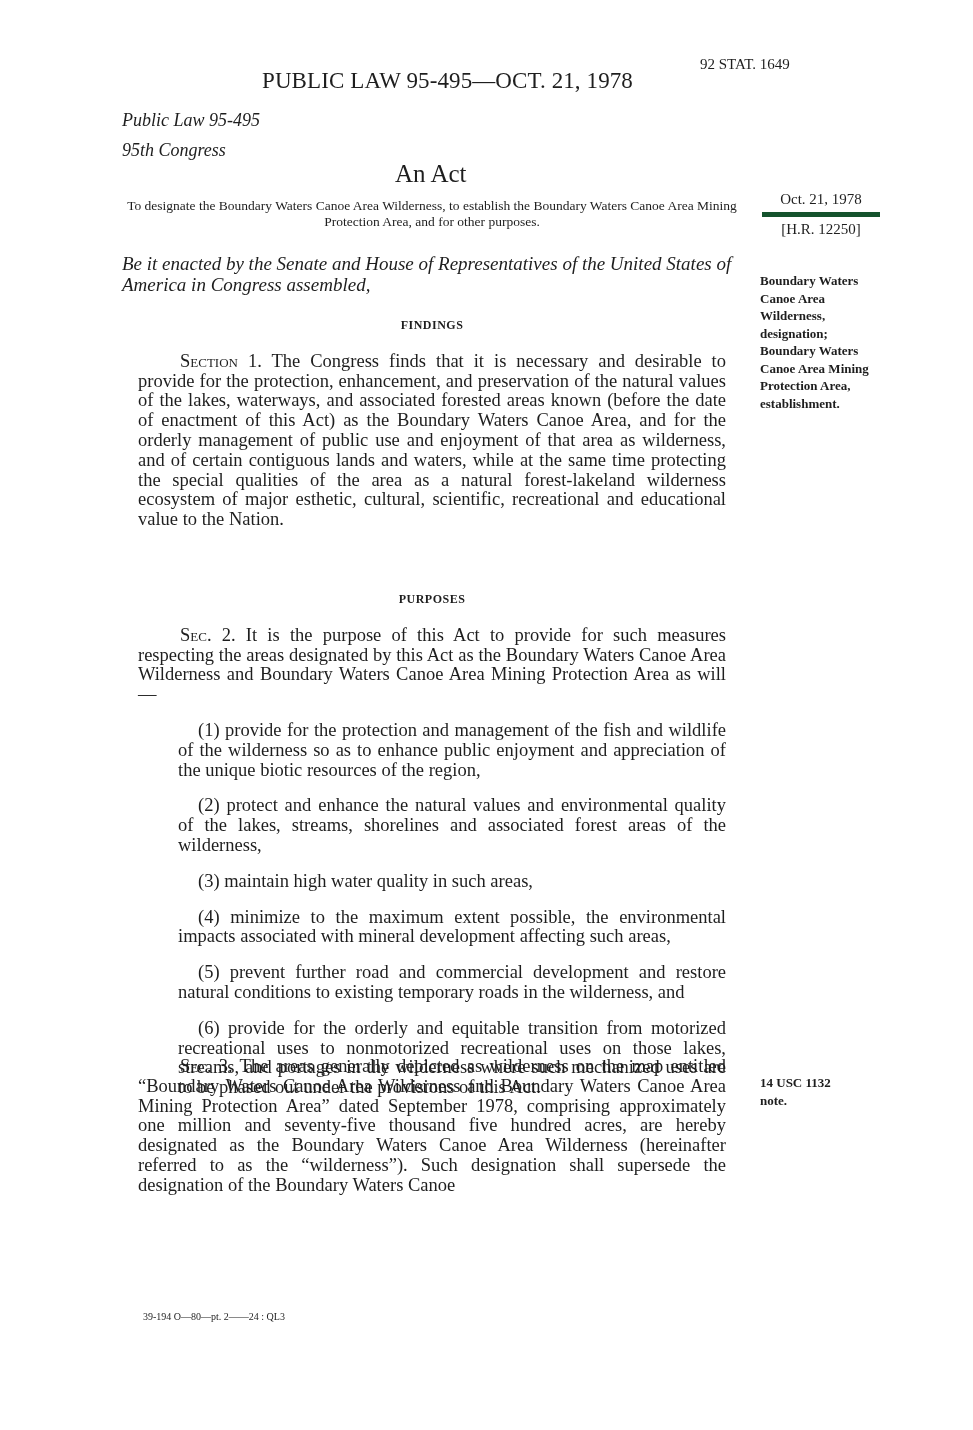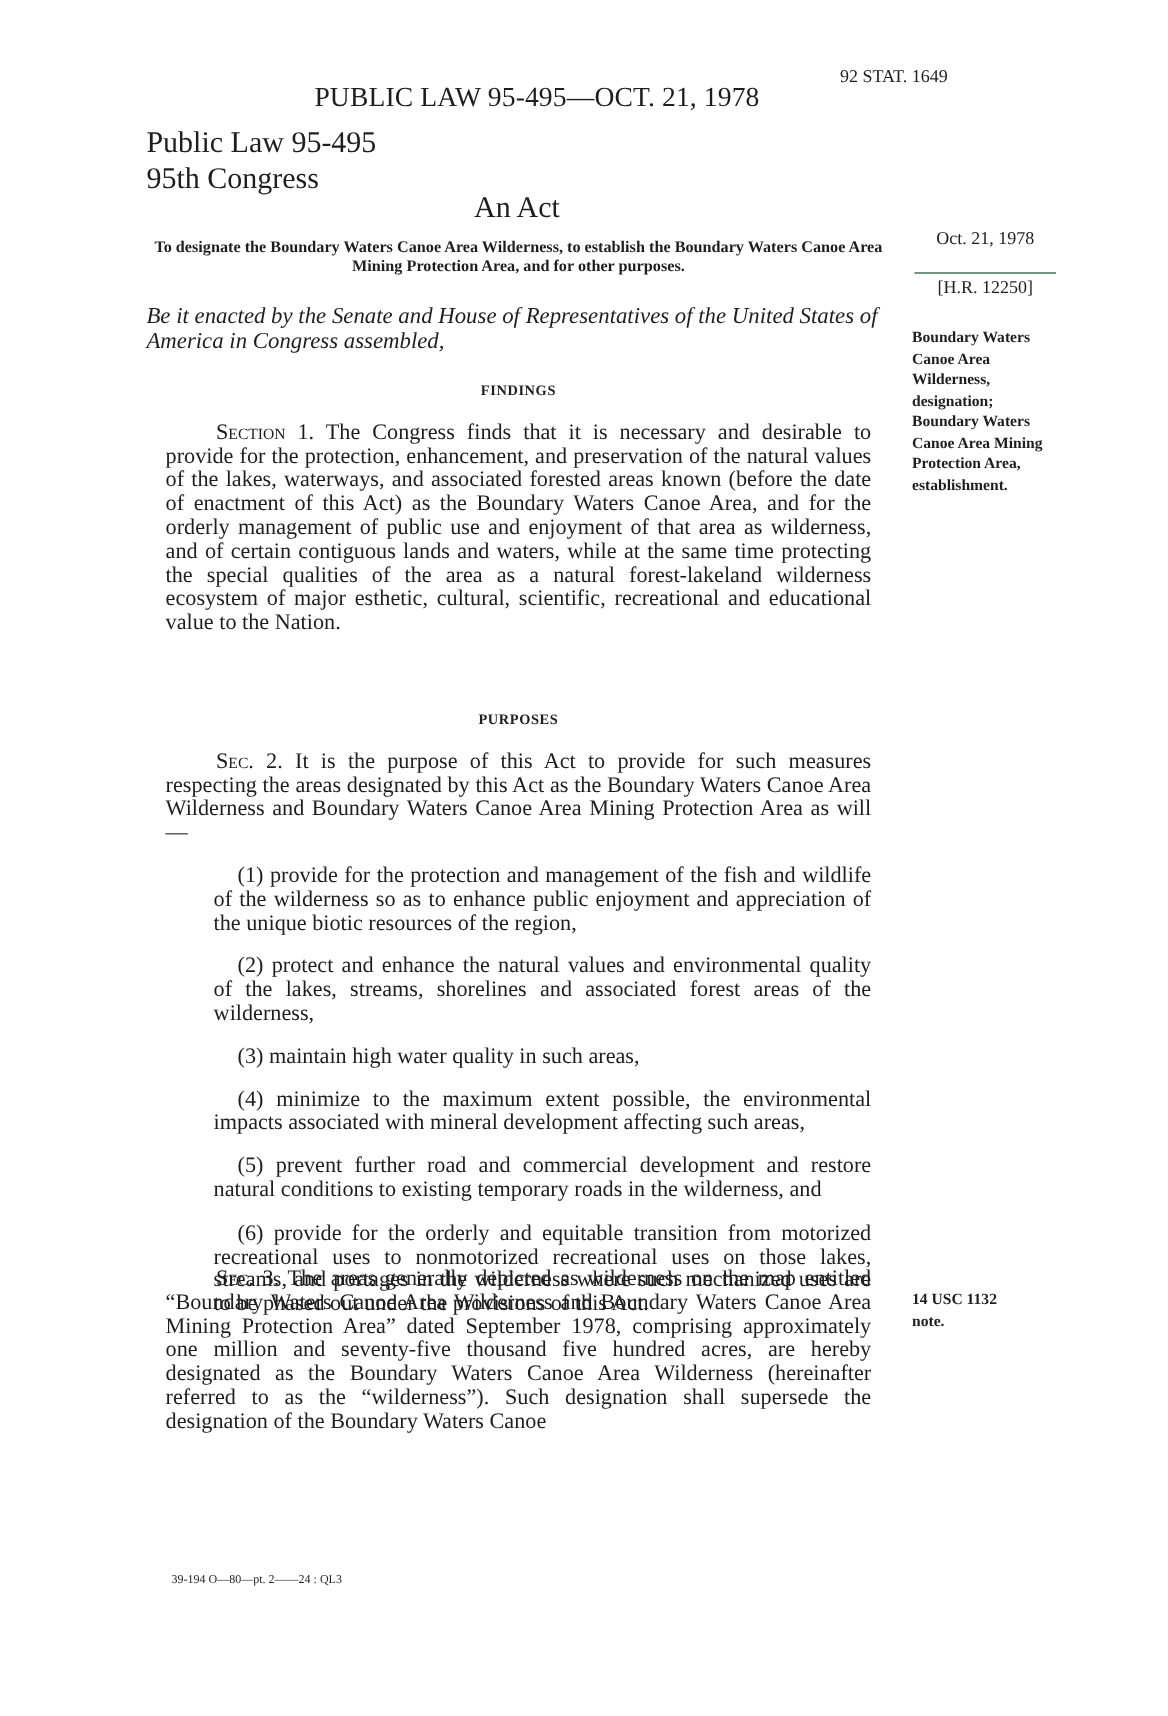--- a/index.html
+++ b/index.html
@@ -1,26 +1,26 @@
 <!DOCTYPE html>
 <html><head>
 <meta charset="utf-8">
 <style>
   html, body { margin: 0; padding: 0; background: #ffffff; }
   body { width: 973px; height: 1430px; position: relative; overflow: hidden;
          font-family: "Liberation Serif", "DejaVu Serif", serif; color: #1e1e1e; }
   .abs { position: absolute; }
   .running-head { top: 68px; left: 262px; font-size: 23px; letter-spacing: 0.1px; }
   .stat-page { top: 56px; left: 700px; font-size: 15px; }
-  .law-title { top: 105px; left: 122px; font-size: 25px; line-height: 30px; }
+  .law-title { top: 105px; left: 122px; font-size: 18px; line-height: 30px; font-style: italic; }
   .act-title { top: 160px; left: 395px; font-size: 25px; }
   .long-title { top: 198px; left: 122px; width: 620px; font-size: 13.5px; line-height: 16px;
-                font-weight: bold; text-align: center; }
+                font-weight: normal; text-align: center; }
   .date-note { top: 191px; left: 762px; width: 118px; text-align: center; font-size: 15px; }
-  .date-note .d1 { border-bottom: 1px solid #14532d; padding-bottom: 19px; }
+  .date-note .d1 { border-bottom: 5px solid #14532d; padding-bottom: 4px; }
   .date-note .d2 { padding-top: 4px; }
   .enacting { top: 253px; left: 122px; width: 620px; font-size: 19px; line-height: 21px;
               font-style: italic; text-indent: 0; }
   .margin-note { left: 760px; font-size: 13px; line-height: 17.5px; font-weight: bold; width: 125px; }
   .sec-heading { font-size: 12px; font-weight: bold; letter-spacing: 0.5px; text-align: center; }
   .body-text { left: 122px; width: 620px; font-size: 18.5px; line-height: 19.8px; text-align: justify; }
   .body-text p { margin: 16px; text-indent: 42px; }
   .item { padding-left: 40px; text-indent: 20px !important; }
   .sc { font-variant: small-caps; }
   .footer { top: 1311px; left: 143px; font-size: 10px; font-family: "Liberation Serif", serif; }

